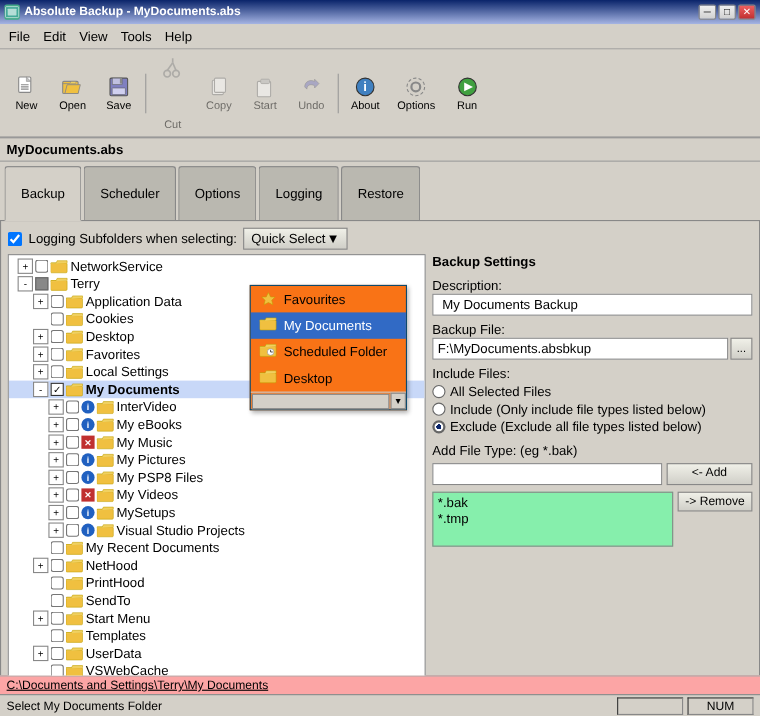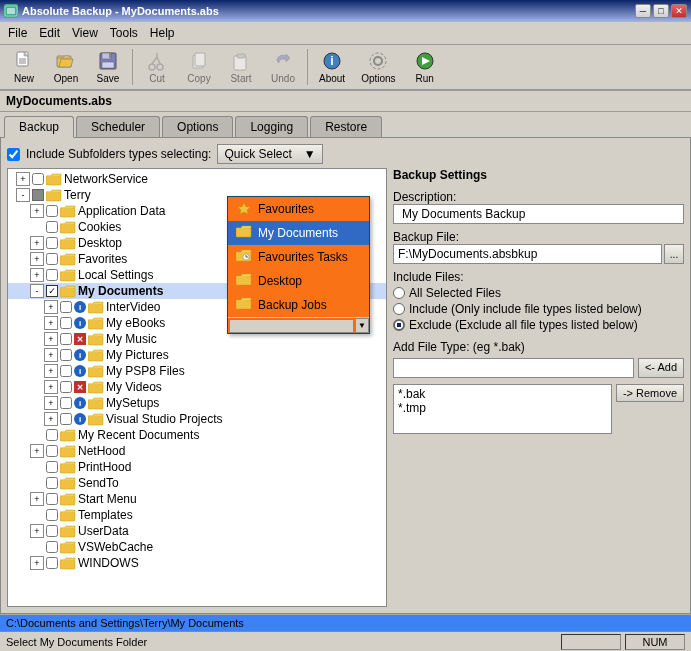--- a/index.html
+++ b/index.html
@@ -69,21 +69,21 @@
     }
 
     
     #tabs {
       background: #d4d0c8;
       display: flex;
       padding: 4px 4px 0;
       gap: 2px;
     }
     .tab {
-      padding: 3px 14px;
+      padding: 17px 14px;
       border: 1px solid #888;
       border-bottom: none;
       cursor: pointer;
       background: #bab8b0;
       border-radius: 3px 3px 0 0;
       font-size: 12px;
     }
     .tab.active {
       background: #d4d0c8;
       border-bottom: 1px solid #d4d0c8;
@@ -106,21 +106,21 @@
       align-items: center;
       gap: 6px;
     }
     .quick-select-btn {
       background: linear-gradient(to bottom, #f0f0e8, #d0cfc8);
       border: 1px solid #888;
       padding: 2px 6px;
       cursor: pointer;
       display: flex;
       align-items: center;
-      gap: 12px;
+      gap: 1px;
       font-size: 12px;
     }
 
     
     #content-area {
       display: flex;
       flex: 1;
       gap: 6px;
       position: relative;
     }
@@ -190,28 +190,28 @@
     .add-type-row { display: flex; gap: 4px; margin-top: 4px; }
     .type-input {
       flex: 1;
       border: 1px solid #888;
       padding: 2px 4px;
       background: white;
       font-size: 12px;
     }
     .add-btn {
       border: 1px solid #888;
-      padding: 2px 6px;
+      padding: 2px 22px;
       background: linear-gradient(to bottom, #f0f0e8, #d0cfc8);
       cursor: pointer;
       font-size: 11px;
     }
     .file-types-list {
       border: 1px solid #888;
-      background: #ffffff;
+      background: #86efac;
       padding: 2px 4px;
       min-height: 50px;
       font-size: 12px;
     }
     .remove-btn {
       border: 1px solid #888;
       padding: 2px 6px;
       background: linear-gradient(to bottom, #f0f0e8, #d0cfc8);
       cursor: pointer;
       font-size: 11px;
@@ -258,24 +258,25 @@
     .status-panel {
       border: 1px inset #888;
       padding: 1px 8px;
       background: #d4d0c8;
       min-width: 60px;
       text-align: center;
     }
 
     
     #path-bar {
-      background: #3b82f6;
+      background: #fca5a5;
       padding: 2px 6px;
       font-size: 11px;
       border-top: 1px solid #aaa;
+      text-decoration: underline;
     }
 
     
     .folder-svg { width: 16px; height: 13px; }
 
     .tree-scroll { overflow-y: auto; height: 100%; }
 
     
     .tree-panel-inner {
       padding: 2px 0;
@@ -348,21 +349,21 @@
           <rect x="3" y="3" width="16" height="16" rx="1" fill="#8080c0" stroke="#555" stroke-width="1"></rect>
           <rect x="5" y="3" width="9" height="6" fill="#c0c0e0" stroke="#555" stroke-width="0.5"></rect>
           <rect x="12" y="3" width="2" height="5" fill="#888" stroke="none"></rect>
           <rect x="5" y="12" width="12" height="6" rx="0.5" fill="#d0d0f0" stroke="#555" stroke-width="0.5"></rect>
         </svg>
       </div>
       <span>Save</span>
     </div>
     <div class="tool-sep"></div>
 
-    <div class="tool-btn" style="opacity:0.5;">
+    <div class="tool-btn" style="opacity:0.5;gap:35px;">
       <div class="tool-icon">
         <svg width="22" height="22" viewBox="0 0 22 22">
           <circle cx="6" cy="17" r="3" fill="none" stroke="#888" stroke-width="1.5"></circle>
           <circle cx="14" cy="17" r="3" fill="none" stroke="#888" stroke-width="1.5"></circle>
           <line x1="6" y1="14" x2="11" y2="7" stroke="#888" stroke-width="1.5"></line>
           <line x1="14" y1="14" x2="11" y2="7" stroke="#888" stroke-width="1.5"></line>
           <line x1="11" y1="7" x2="11" y2="3" stroke="#888" stroke-width="1.5"></line>
         </svg>
       </div>
       <span>Cut</span>
@@ -440,21 +441,21 @@
       <div class="tab">Scheduler</div>
       <div class="tab">Options</div>
       <div class="tab">Logging</div>
       <div class="tab">Restore</div>
     </div>
 
     <div id="tab-content">
 
       <div id="include-row">
         <input type="checkbox" checked="" style="width: 13px; height: 13px;">
-        <span>Include Subfolders types selecting:</span>
+        <span>Logging Subfolders when selecting:</span>
         <div class="quick-select-btn">
           <span>Quick Select</span>
           <span>▼</span>
         </div>
       </div>
 
       <div id="content-area">
 
         <div id="quick-select-menu">
 
@@ -480,42 +481,33 @@
           <div class="qs-item">
             <div class="qs-icon">
               <svg width="16" height="13" viewBox="0 0 16 13">
                 <rect x="0" y="3" width="15" height="9" rx="1" fill="#f0c040" stroke="#c0a000" stroke-width="0.5"></rect>
                 <path d="M0 4 L0 3 L5 3 L6 1 L15 1 L15 3" fill="#f0d060" stroke="#c0a000" stroke-width="0.5"></path>
                 <circle cx="10" cy="8" r="3" fill="white" stroke="#888" stroke-width="0.5"></circle>
                 <line x1="10" y1="6" x2="10" y2="8" stroke="#333" stroke-width="0.8"></line>
                 <line x1="10" y1="8" x2="12" y2="8" stroke="#333" stroke-width="0.8"></line>
               </svg>
             </div>
-            <span>Favourites Tasks</span>
+            <span>Scheduled Folder</span>
           </div>
 
           <div class="qs-item">
             <div class="qs-icon">
               <svg width="16" height="13" viewBox="0 0 16 13">
                 <rect x="0" y="3" width="15" height="9" rx="1" fill="#f0c040" stroke="#c0a000" stroke-width="0.5"></rect>
                 <path d="M0 4 L0 3 L5 3 L6 1 L15 1 L15 3" fill="#f0d060" stroke="#c0a000" stroke-width="0.5"></path>
               </svg>
             </div>
             <span>Desktop</span>
           </div>
 
-          <div class="qs-item">
-            <div class="qs-icon">
-              <svg width="16" height="13" viewBox="0 0 16 13">
-                <rect x="0" y="3" width="15" height="9" rx="1" fill="#f0c040" stroke="#c0a000" stroke-width="0.5"></rect>
-                <path d="M0 4 L0 3 L5 3 L6 1 L15 1 L15 3" fill="#f0d060" stroke="#c0a000" stroke-width="0.5"></path>
-              </svg>
-            </div>
-            <span>Backup Jobs</span>
-          </div>
 
           <div style="display:flex; border-top:1px solid #ccc; height:16px; align-items:stretch;">
             <div style="flex:1;background:#d4d0c8;border:1px solid #888;height:14px;margin:1px;"></div>
             <div style="width:14px;background:#d4d0c8;border:1px solid #888;display:flex;align-items:center;justify-content:center;font-size:8px;cursor:pointer;">▼</div>
           </div>
         </div>
 
         <div id="tree-panel">
           <div class="tree-scroll">
             <div class="tree-panel-inner">

